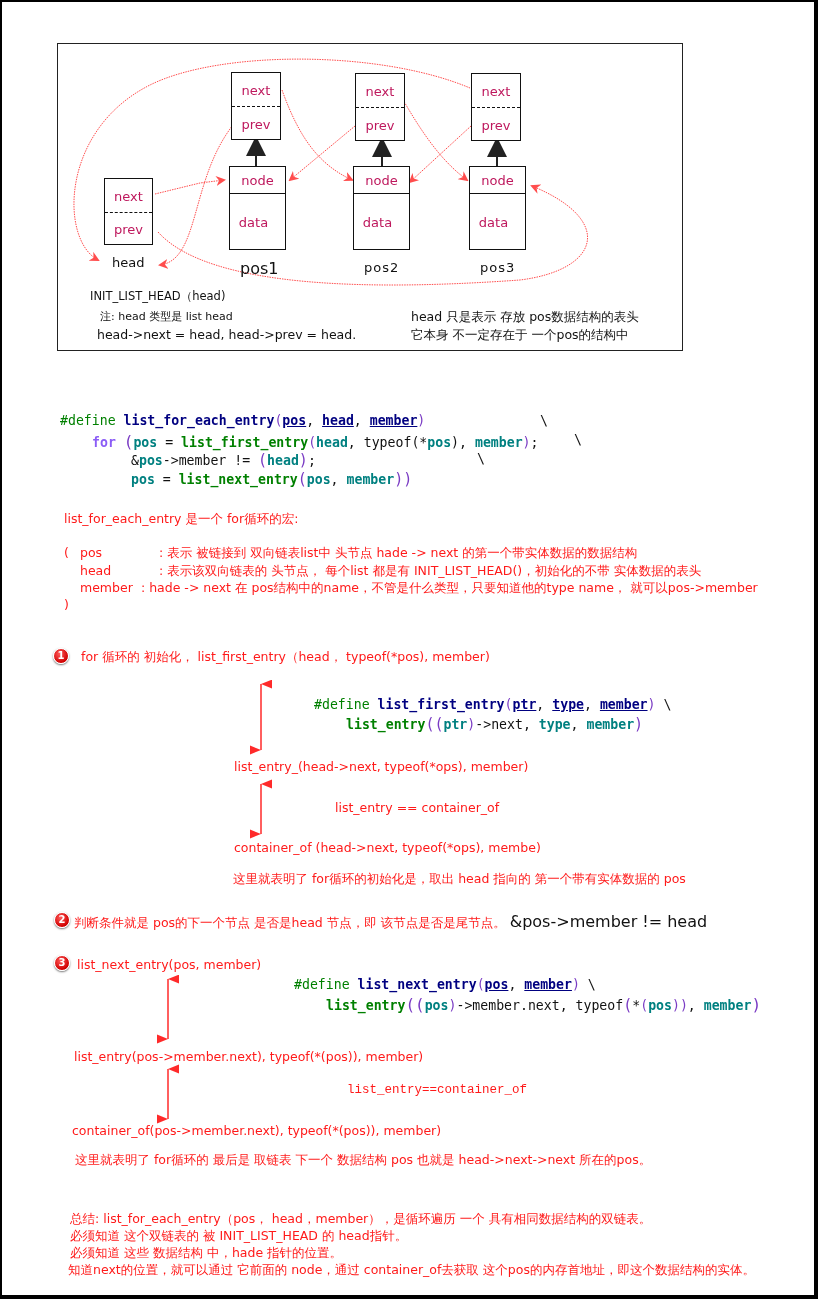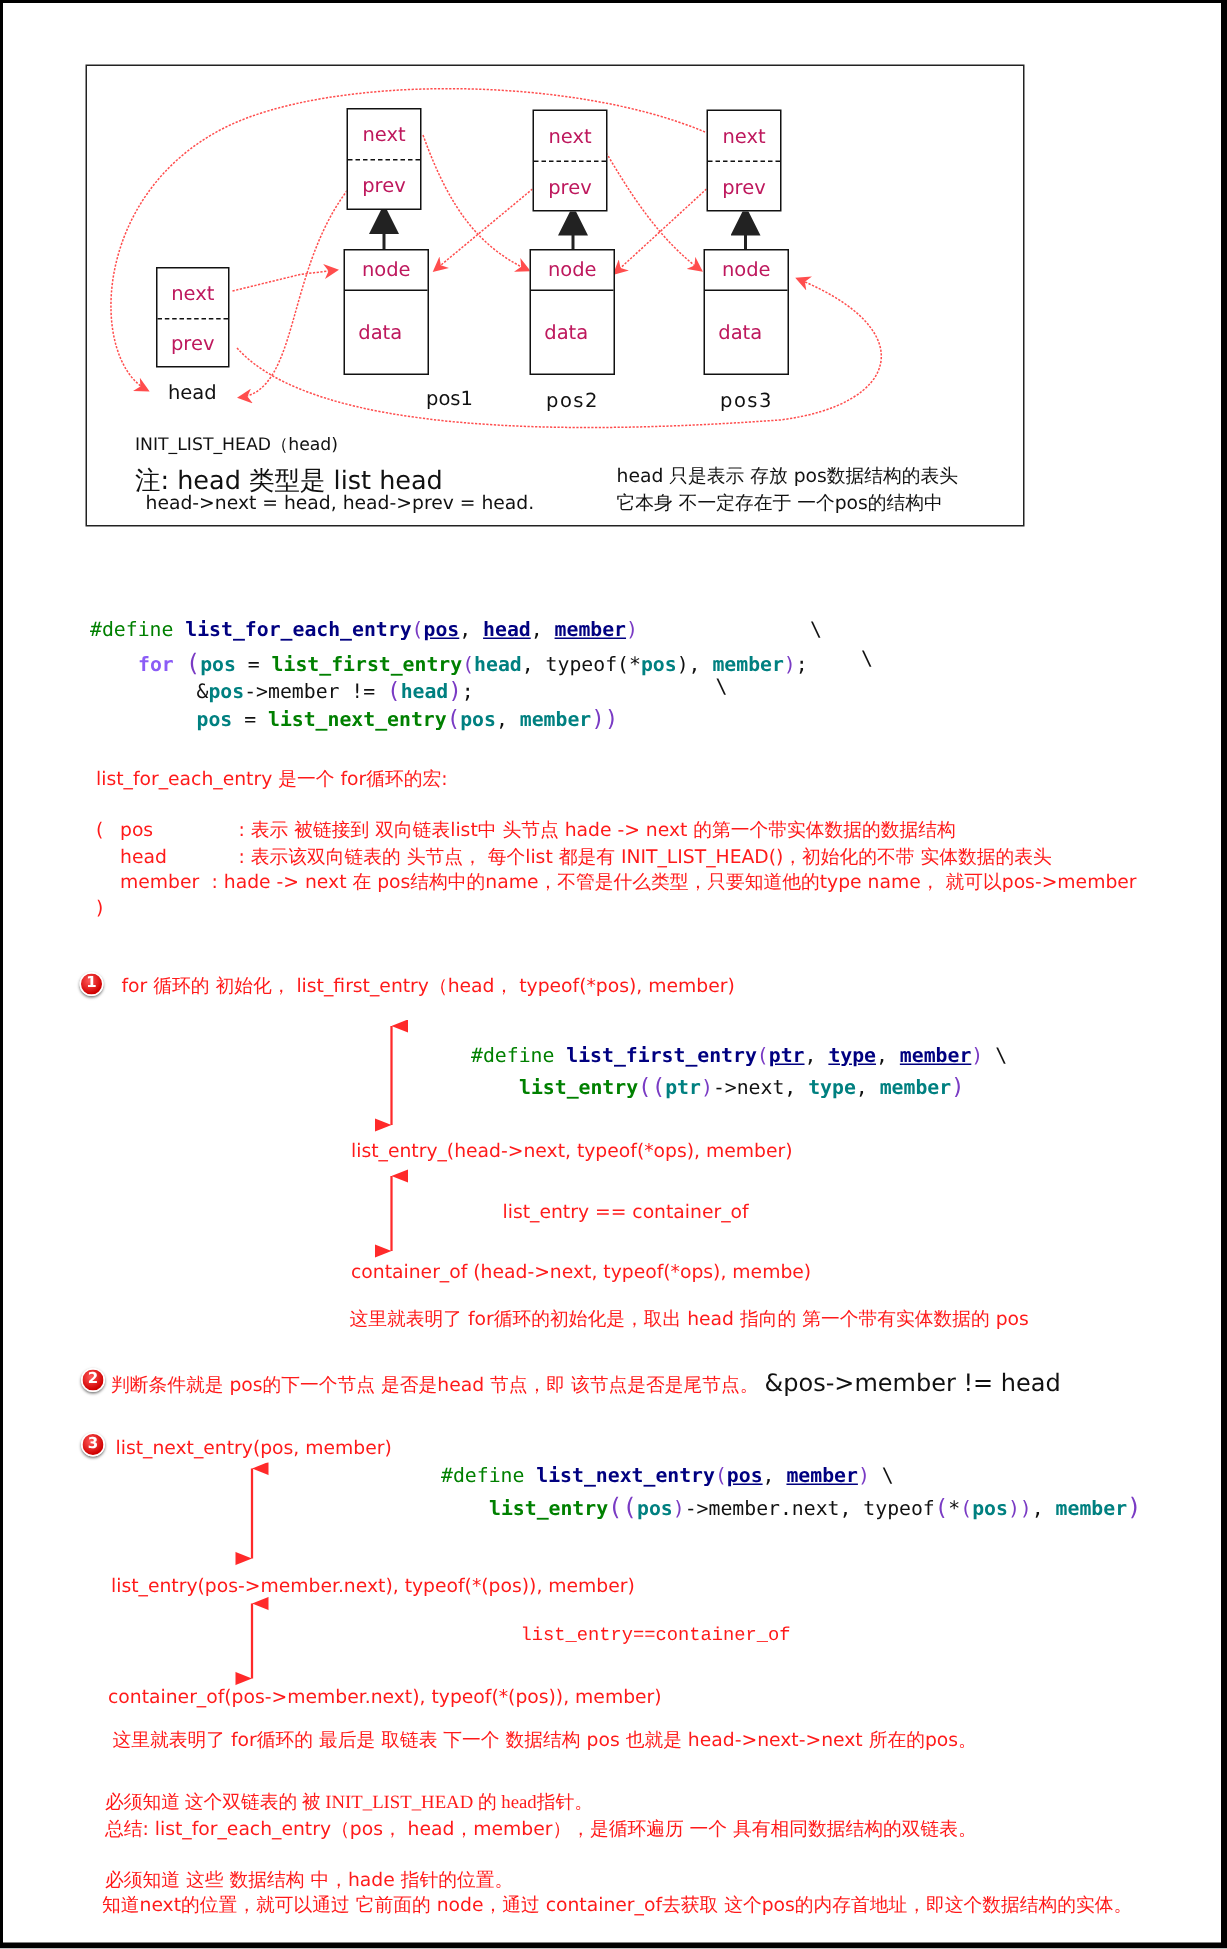--- a/index.html
+++ b/index.html
@@ -79,21 +79,21 @@
 <div class="node-box" style="left:231px;top:72px;width:50px;height:68px;">
   <div class="cell" style="top:10px;">next</div>
   <div class="dash" style="top:33px;"></div>
   <div class="cell" style="top:44px;">prev</div>
 </div>
 <div class="node-box" style="left:229px;top:166px;width:57px;height:84px;">
   <div class="cell" style="top:6px;">node</div>
   <div class="abs" style="left:0;top:26px;width:100%;border-top:1.5px solid #111;"></div>
   <div class="cell" style="top:48px;left:-4px;">data</div>
 </div>
-<div class="abs blk" style="left:240px;top:259px;font-size:13px;margin-left:44px;">pos1</div>
+<div class="abs blk" style="left:240px;top:259px;font-size:16px;">pos1</div>
 
 <div class="node-box" style="left:355px;top:73px;width:50px;height:68px;">
   <div class="cell" style="top:10px;">next</div>
   <div class="dash" style="top:33px;"></div>
   <div class="cell" style="top:44px;">prev</div>
 </div>
 <div class="node-box" style="left:353px;top:166px;width:57px;height:84px;">
   <div class="cell" style="top:6px;">node</div>
   <div class="abs" style="left:0;top:26px;width:100%;border-top:1.5px solid #111;"></div>
   <div class="cell" style="top:48px;left:-4px;">data</div>
@@ -106,21 +106,21 @@
   <div class="cell" style="top:44px;">prev</div>
 </div>
 <div class="node-box" style="left:469px;top:166px;width:57px;height:84px;">
   <div class="cell" style="top:6px;">node</div>
   <div class="abs" style="left:0;top:26px;width:100%;border-top:1.5px solid #111;"></div>
   <div class="cell" style="top:48px;left:-4px;">data</div>
 </div>
 <div class="abs blk" style="left:480px;top:260px;font-size:13px;letter-spacing:1px;">pos3</div>
 
 <div class="abs blk" style="left:90px;top:289px;font-size:11.5px;">INIT_LIST_HEAD（head)</div>
-<div class="abs blk" style="left:90px;top:309px;font-size:17px;">注: head 类型是 list head</div>
+<div class="abs blk" style="left:100px;top:309px;font-size:11px;">注: head 类型是 list head</div>
 <div class="abs blk" style="left:97px;top:327px;font-size:12.5px;"> head-&gt;next = head, head-&gt;prev = head.</div>
 <div class="abs blk" style="left:411px;top:309px;font-size:12.5px;">head 只是表示 存放 pos数据结构的表头</div>
 <div class="abs blk" style="left:411px;top:327px;font-size:12.5px;">它本身 不一定存在于 一个pos的结构中</div>
 
 <div class="abs code" style="left:60px;top:413px;">
   <span class="pre">#define</span>
   <span class="fn" style="color:#000080;">list_for_each_entry</span><span class="paren">(</span><span class="param">pos</span><span class="plain">, </span><span class="param">head</span><span class="plain">, </span><span class="param">member</span><span class="paren">)</span>
 </div>
 <div class="abs code plain" style="left:540px;top:413px;">\</div>
 
@@ -203,15 +203,15 @@
 <div class="abs code" style="left:326px;top:995px;">
   <span class="fn">list_entry</span><span class="paren" style="font-size:16px;">((</span><span class="ident">pos</span><span class="paren">)</span><span class="plain">-&gt;member.next, </span><span class="plain">typeof</span><span class="paren" style="font-size:15px;">(</span><span class="plain">*</span><span class="paren">(</span><span class="ident">pos</span><span class="paren">))</span><span class="plain">, </span><span class="ident">member</span><span class="paren" style="font-size:16px;">)</span>
 </div>
 
 <div class="abs txt" style="left:74px;top:1049px;">list_entry(pos-&gt;member.next), typeof(*(pos)), member)</div>
 <div class="abs txt" style="left:347px;top:1083px;font-family:Liberation Mono, monospace;">list_entry==container_of</div>
 <div class="abs txt" style="left:72px;top:1123px;">container_of(pos-&gt;member.next), typeof(*(pos)), member)</div>
 <div class="abs txt" style="left:75px;top:1152px;">这里就表明了 for循环的 最后是  取链表 下一个 数据结构 pos  也就是 head-&gt;next-&gt;next 所在的pos。</div>
 
 <div class="abs txt" style="left:70px;top:1211px;">总结:   list_for_each_entry（pos，  head，member），是循环遍历 一个 具有相同数据结构的双链表。</div>
-<div class="abs txt" style="left:70px;top:1193px;font-family:Liberation Serif, serif;"> 必须知道 这个双链表的 被 INIT_LIST_HEAD 的 head指针。</div>
+<div class="abs txt" style="left:70px;top:1228px;"> 必须知道 这个双链表的 被 INIT_LIST_HEAD 的 head指针。</div>
 <div class="abs txt" style="left:70px;top:1245px;"> 必须知道 这些 数据结构 中，hade 指针的位置。</div>
 <div class="abs txt" style="left:68px;top:1262px;">知道next的位置，就可以通过 它前面的 node，通过 container_of去获取 这个pos的内存首地址，即这个数据结构的实体。</div>
 
 </body></html>

